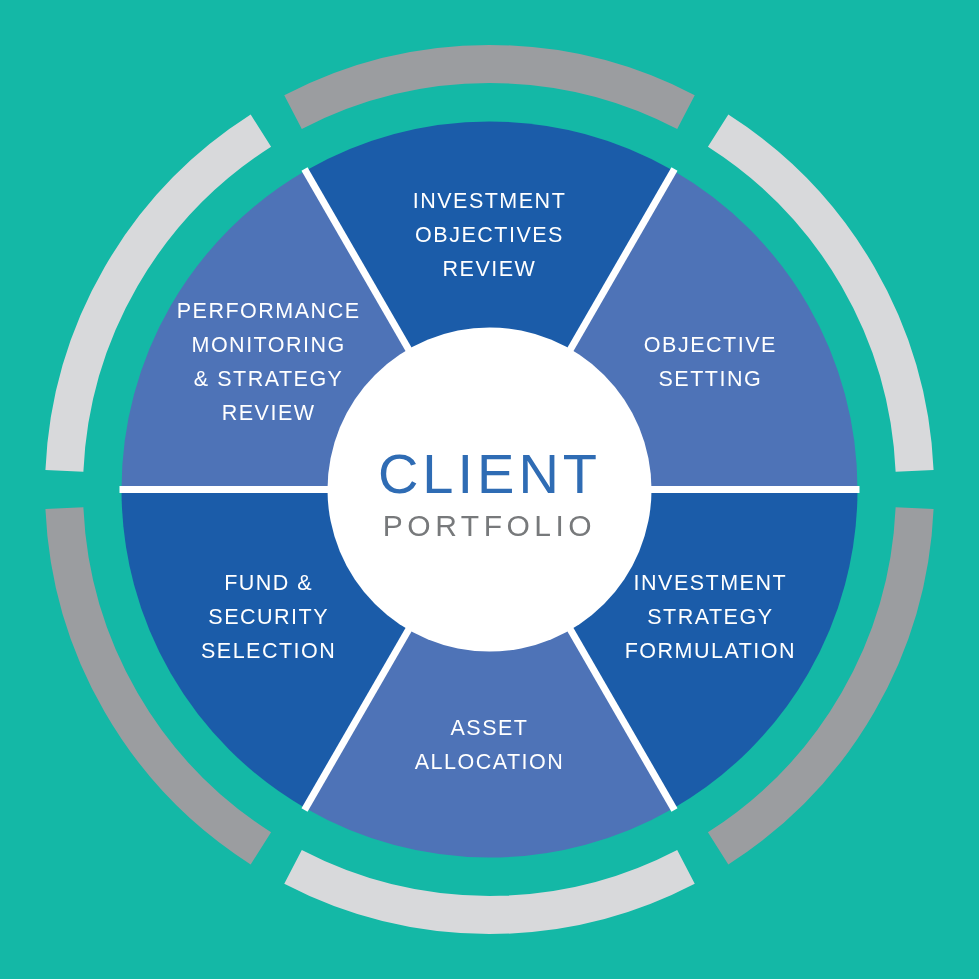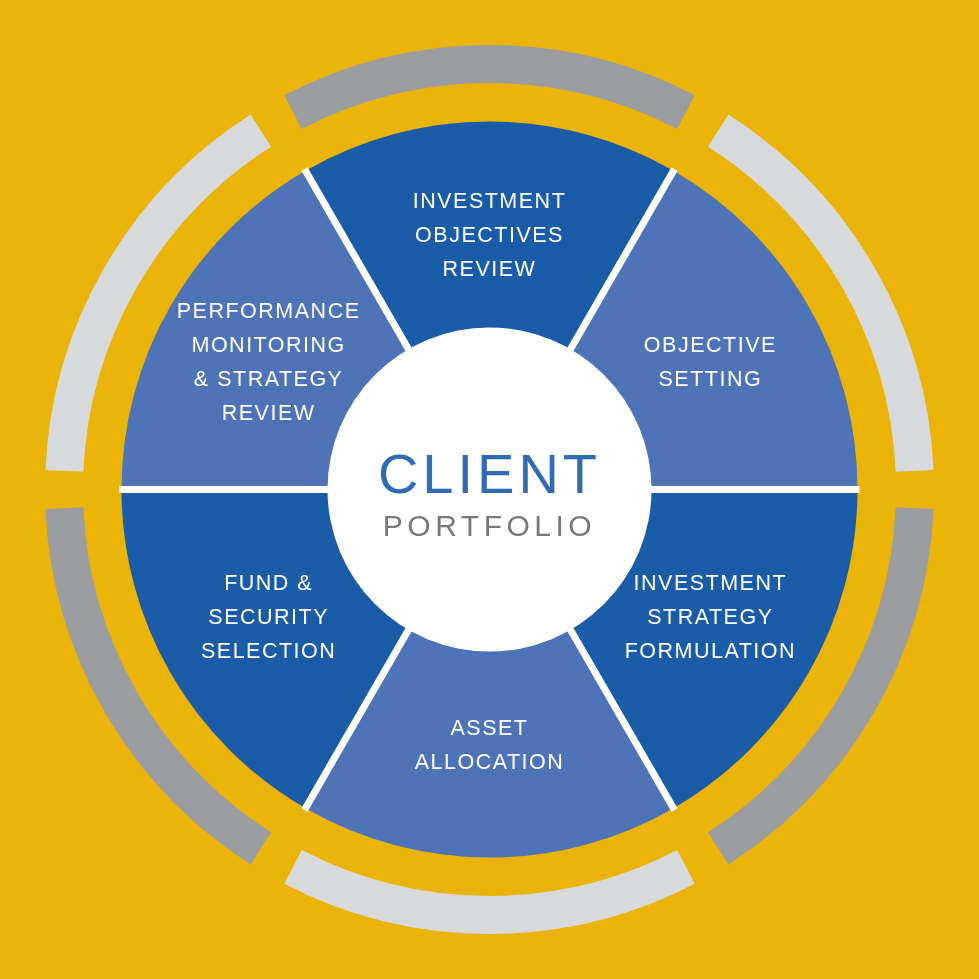--- a/index.html
+++ b/index.html
@@ -9,21 +9,21 @@
   }
   body {
     width: 979px;
     height: 979px;
     overflow: hidden;
   }
   .stage {
     position: relative;
     width: 979px;
     height: 979px;
-    background: #eab308;
+    background: #14b8a6;
   }
   svg {
     display: block;
     width: 979px;
     height: 979px;
   }
   .seg-label {
     font-family: "Liberation Sans", sans-serif;
     font-size: 21.5px;
     font-weight: normal;

